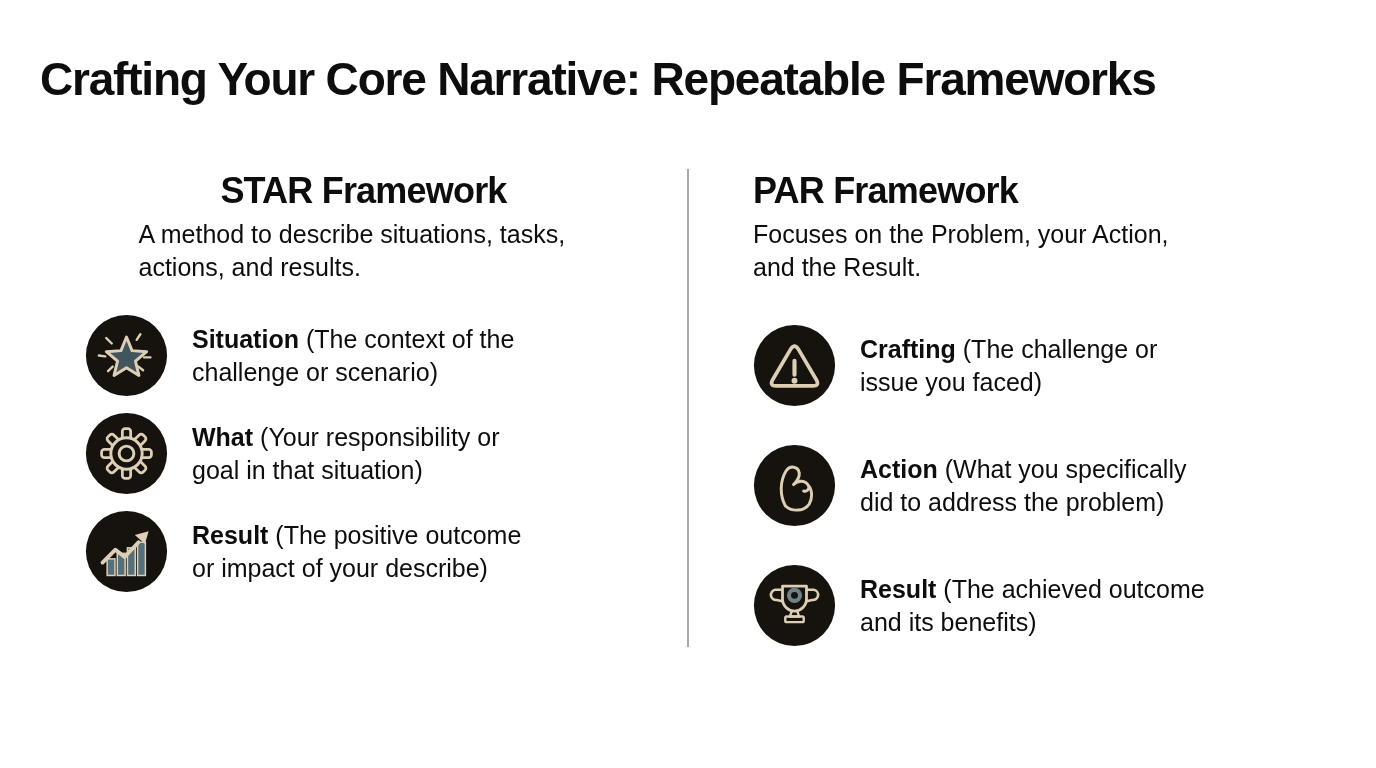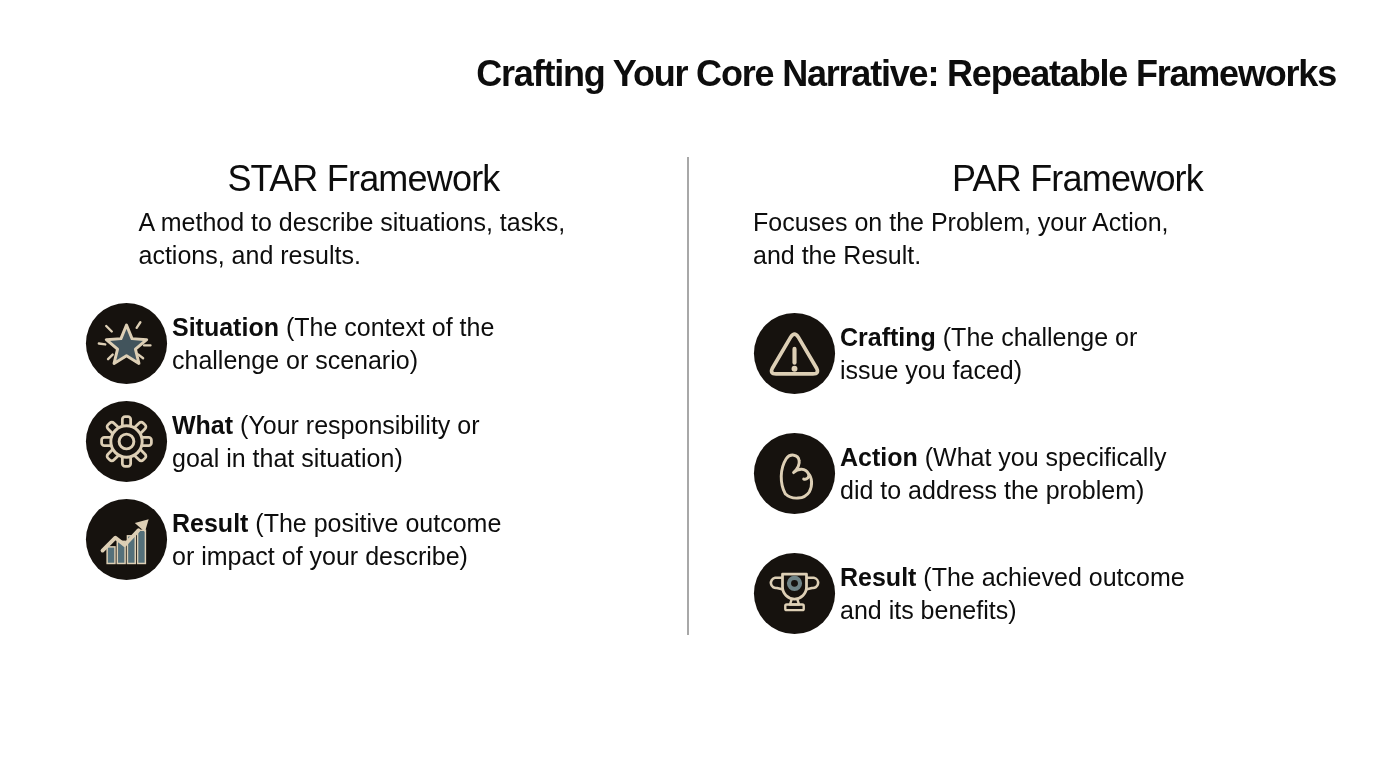--- a/index.html
+++ b/index.html
@@ -16,43 +16,43 @@
   body{
     width:1376px;height:768px;
     background:var(--background);
     color:var(--text);
     font-family:"Liberation Sans","DejaVu Sans",sans-serif;
     overflow:hidden;
   }
   .slide{width:1376px;height:768px;position:relative}
   .slide-title{
     margin:52px 40px 0;
-    text-align:right;
-    font-size:36px;
+    text-align:left;
+    font-size:46px;
     font-weight:700;
     letter-spacing:-1.2px;
     line-height:1.2;
   }
   .columns{display:flex;margin-top:62px;align-items:stretch}
   .col{box-sizing:border-box}
   .col-left{width:687px;padding:0 45px 0 85px}
   .col-right{width:687px;padding:0 36px 0 64px}
   .divider{width:2px;background:var(--divider)}
   .col-heading{
-    font-size:36px;font-weight:400;letter-spacing:-0.8px;line-height:1.2;
+    font-size:36px;font-weight:700;letter-spacing:-0.8px;line-height:1.2;
   }
   .col-left .col-heading{text-align:center}
-  .col-right .col-heading{width:450px;text-align:right}
+  .col-right .col-heading{width:450px;text-align:left}
   .col-subtitle{font-size:25px;line-height:1.32;margin-top:6px}
   .col-left .col-subtitle{text-align:left;max-width:450px;margin-left:auto;margin-right:auto}
   .col-right .col-subtitle{width:430px}
   .list{display:flex;flex-direction:column}
   .col-left .list{margin-top:30px;row-gap:15px}
   .col-right .list{margin-top:40px;row-gap:37px}
-  .item{display:flex;align-items:center;gap:4px}
+  .item{display:flex;align-items:center;gap:24px}
   .icon{width:83px;height:83px;flex:0 0 83px}
   .item-text{font-size:25px;line-height:1.32;max-width:358px}
   .term{font-weight:700}
   
   .ic-bg{fill:var(--icon-bg)}
   .ic-st{stroke:var(--icon-stroke);fill:none;stroke-linecap:round;stroke-linejoin:round}
   .ic-shape{stroke:var(--icon-stroke);fill:var(--icon-bg);stroke-linecap:round;stroke-linejoin:round}
   .ic-fillc{fill:var(--icon-stroke)}
   .star-body{fill:var(--star-fill);stroke:var(--icon-stroke);stroke-width:3.2;stroke-linejoin:round}
   .bar{fill:var(--chart-bar);stroke:var(--icon-stroke);stroke-width:1.6}

